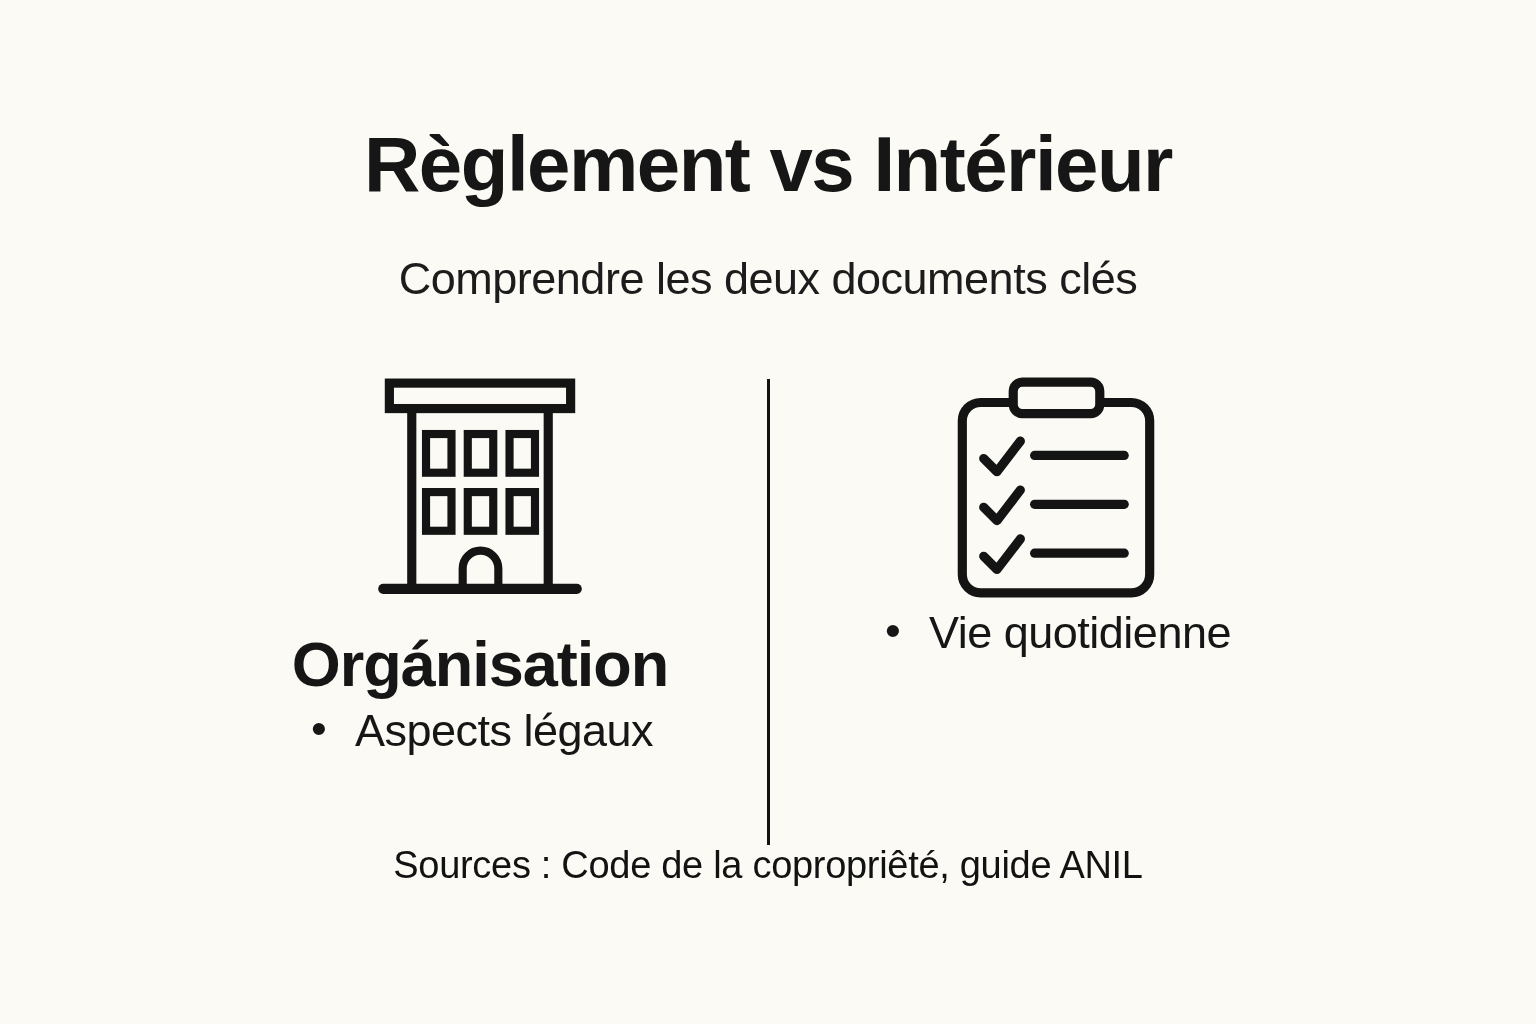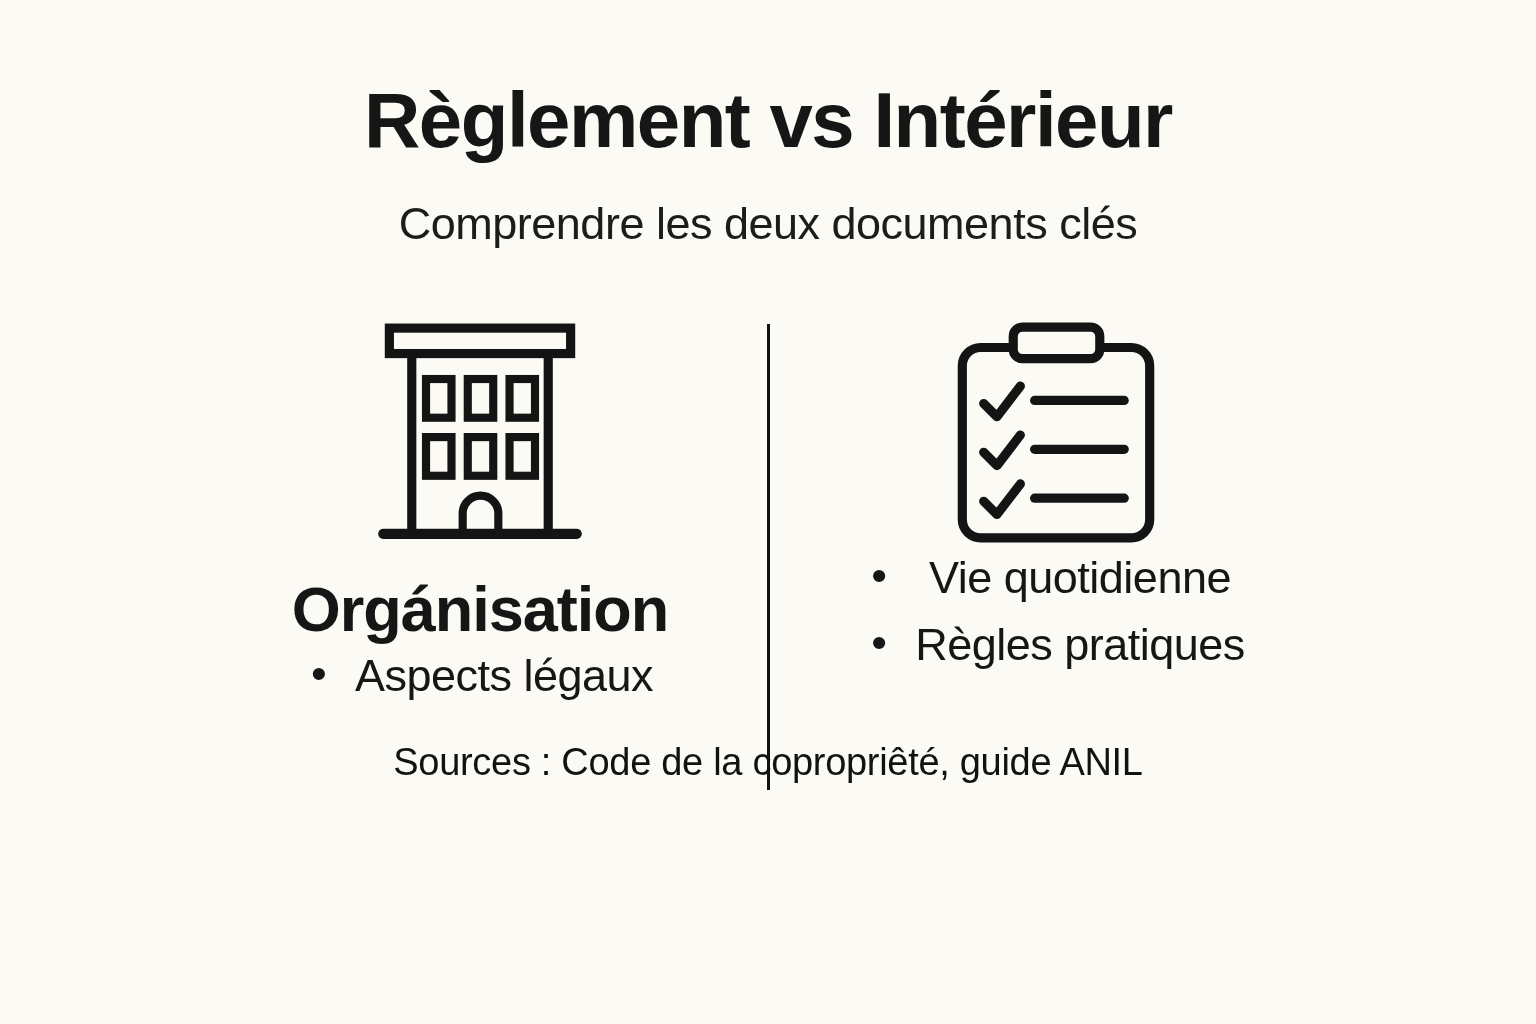--- a/index.html
+++ b/index.html
@@ -6,34 +6,34 @@
   html, body { width: 1536px; height: 1024px; }
   body {
     background: #FBFAF4;
     color: #161616;
     font-family: "Liberation Sans", "DejaVu Sans", sans-serif;
     overflow: hidden;
   }
   .poster {
     width: 1536px;
     height: 1024px;
-    padding-top: 74px;
+    padding-top: 118px;
     display: flex;
     flex-direction: column;
     align-items: center;
   }
   .title {
     font-size: 78px;
     font-weight: 700;
     letter-spacing: -1.5px;
     line-height: 1.2;
     text-align: center;
   }
   .subtitle {
-    margin-top: 30px;
+    margin-top: 41px;
     font-size: 45px;
     font-weight: 400;
     letter-spacing: -0.5px;
     text-align: center;
     color: #1c1c1c;
   }
   .columns {
     position: relative;
     margin-top: 72px;
     display: flex;
@@ -79,21 +79,21 @@
     position: relative;
     padding-left: 48px;
   }
   .bullets li::before {
     content: "\2022";
     position: absolute;
     left: 4px;
     top: -2px;
   }
   .footer {
-    margin-top: 32px;
+    margin-top: 80px;
     font-size: 38px;
     letter-spacing: -0.3px;
     text-align: right;
     color: #121212;
   }
   svg { display: block; }
 </style>
 </head>
 <body>
 
@@ -145,19 +145,18 @@
 
           <path d="M29 128 L42 141 L65 111" stroke-width="9"></path>
           <path d="M79 125 H167" stroke-width="9"></path>
 
           <path d="M29 176 L42 189 L65 159" stroke-width="9"></path>
           <path d="M79 173 H167" stroke-width="9"></path>
         </svg>
       </div>
       <ul class="bullets">
         <li>Vie quotidienne</li>
-        <li>Règles pratiques</li>
       </ul>
     </div>
   </div>
 
   <div class="footer">Sources : Code de la copropriêté, guide ANIL</div>
 </div>
 
 </body></html>

